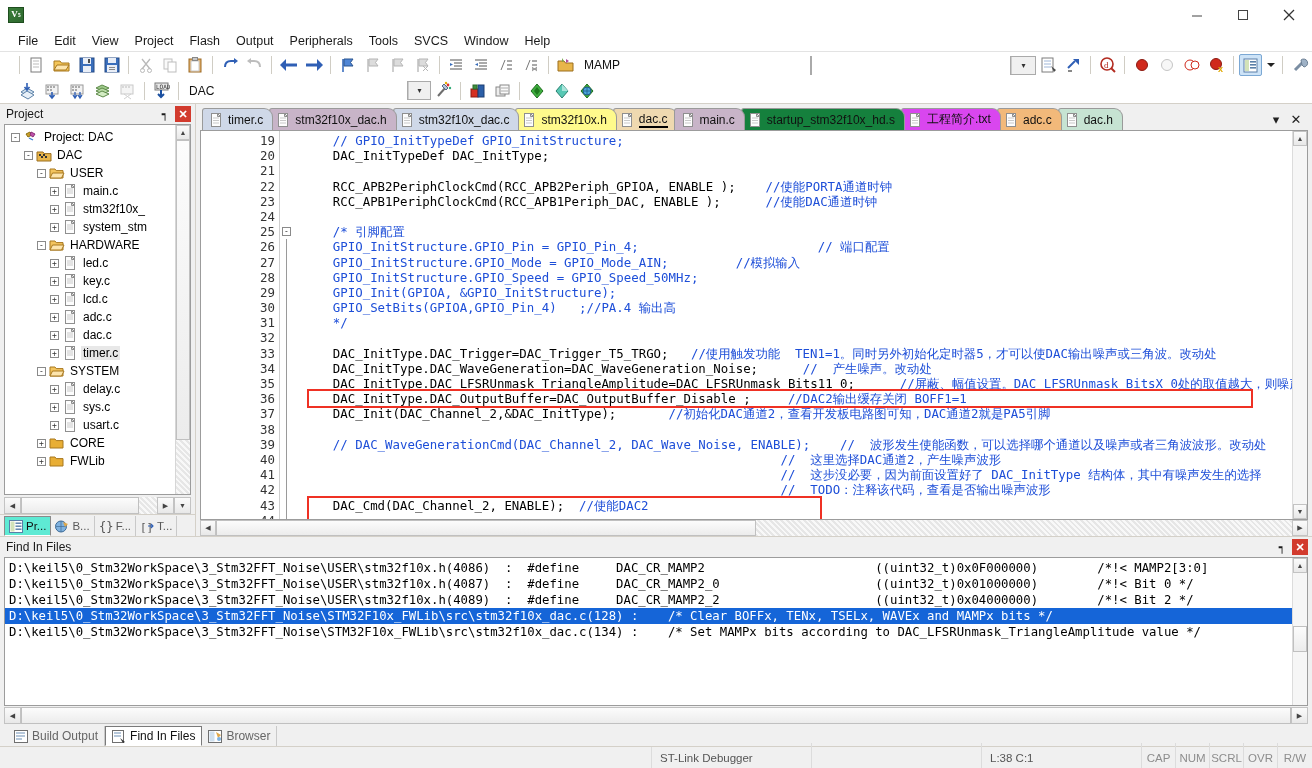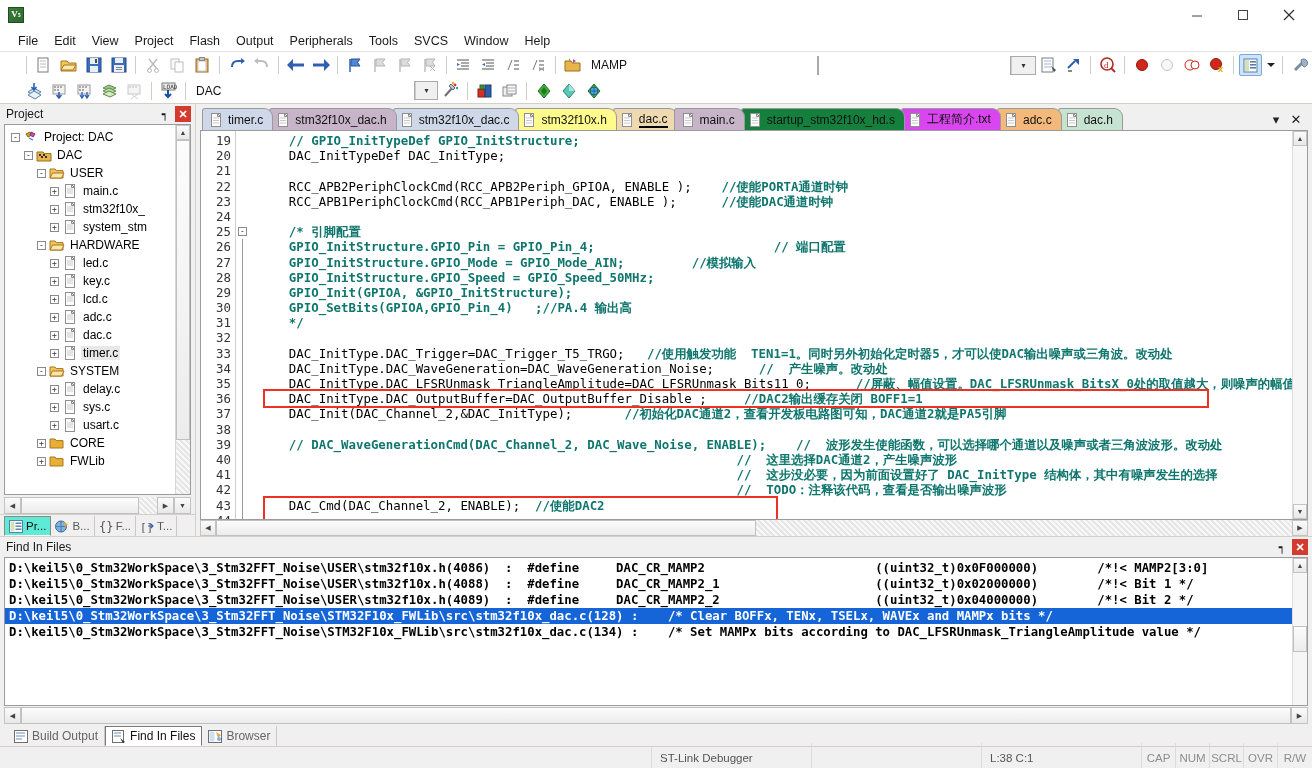--- a/index.html
+++ b/index.html
@@ -75,21 +75,21 @@
     white-space: nowrap;
   }
 
   
   .toolbar {
     height: 26px;
     flex: 0 0 26px;
     background: #ffffff;
     display: flex;
     align-items: center;
-    padding-left: 22px;
+    padding-left: 15px;
   }
   .toolbar.second { border-bottom: 1px solid #d4d0c8; }
   .tool {
     width: 23px; height: 22px;
     display: flex; align-items: center; justify-content: center;
     margin: 0 1px;
     border: 1px solid transparent;
     border-radius: 2px;
     position: relative;
   }
@@ -328,20 +328,21 @@
     margin: 0 4px 0 4px;
     min-height: 0;
     position: relative;
     overflow: hidden;
   }
   .gutter-area {
     display: flex;
     flex: 1 1 auto;
     min-width: 0;
     position: relative;
+    margin-left: 44px;
   }
   .code-scroll {
     flex: 1 1 auto;
     display: flex;
     position: relative;
     overflow: hidden;
     font-family: "DejaVu Sans Mono", monospace;
     font-size: 12.4px;
     line-height: 15.2px;
   }
@@ -381,21 +382,21 @@
   }
   .code {
     flex: 1 1 auto;
     padding-top: 2px;
     padding-left: 8px;
     white-space: pre;
     overflow: hidden;
     position: relative;
   }
   .code div { height: 15.2px; }
-  .cm { color: #0f766e; font-weight: bold; }
+  .cm { color: #1d4ed8; }
   .hl-box {
     position: absolute;
     border: 2px solid #ef3124;
     pointer-events: none;
   }
   .ed-vscroll {
     width: 15px;
     flex: 0 0 15px;
     background: #f4f4f4;
     border-left: 1px solid #dcdcdc;
@@ -444,21 +445,20 @@
     overflow: hidden;
   }
   .fif-list {
     flex: 1 1 auto;
     font-family: "DejaVu Sans Mono", monospace;
     font-size: 12.3px;
     line-height: 16px;
     padding-top: 2px;
     overflow: hidden;
     min-width: 0;
-    font-weight: bold;
   }
   .fif-row {
     height: 16px;
     white-space: pre;
     padding-left: 4px;
     color: #000;
   }
   .fif-row.sel { background: #1565d8; color: #fff; }
   .fif-summary {
     height: 16px;
@@ -1412,21 +1412,21 @@
 
     <div class="fif">
       <div class="fif-cap">
         <span style="flex:1 1 auto">Find In Files</span>
         <span class="pin-btn">┑</span>
         <span class="close-btn">✕</span>
       </div>
       <div class="fif-body">
         <div class="fif-list">
             <div class="fif-row">D:\keil5\0_Stm32WorkSpace\3_Stm32FFT_Noise\USER\stm32f10x.h(4086)  :  #define     DAC_CR_MAMP2                       ((uint32_t)0x0F000000)        /*!&lt; MAMP2[3:0]</div>
-            <div class="fif-row">D:\keil5\0_Stm32WorkSpace\3_Stm32FFT_Noise\USER\stm32f10x.h(4088)  :  #define     DAC_CR_MAMP2_1                     ((uint32_t)0x02000000)        /*!&lt; Bit 1 */</div>
+            <div class="fif-row">D:\keil5\0_Stm32WorkSpace\3_Stm32FFT_Noise\USER\stm32f10x.h(4087)  :  #define     DAC_CR_MAMP2_0                     ((uint32_t)0x01000000)        /*!&lt; Bit 0 */</div>
             <div class="fif-row">D:\keil5\0_Stm32WorkSpace\3_Stm32FFT_Noise\USER\stm32f10x.h(4089)  :  #define     DAC_CR_MAMP2_2                     ((uint32_t)0x04000000)        /*!&lt; Bit 2 */</div>
             <div class="fif-row sel">D:\keil5\0_Stm32WorkSpace\3_Stm32FFT_Noise\STM32F10x_FWLib\src\stm32f10x_dac.c(128) :    /* Clear BOFFx, TENx, TSELx, WAVEx and MAMPx bits */</div>
             <div class="fif-row">D:\keil5\0_Stm32WorkSpace\3_Stm32FFT_Noise\STM32F10x_FWLib\src\stm32f10x_dac.c(134) :    /* Set MAMPx bits according to DAC_LFSRUnmask_TriangleAmplitude value */</div>
           </div>
         <div class="ed-vscroll">
           <div class="sc-btn">▲</div>
           <div class="sc-track"></div>
           <div class="sc-thumb" style="height:26px"></div>
           <div class="sc-track"></div>
         </div>

